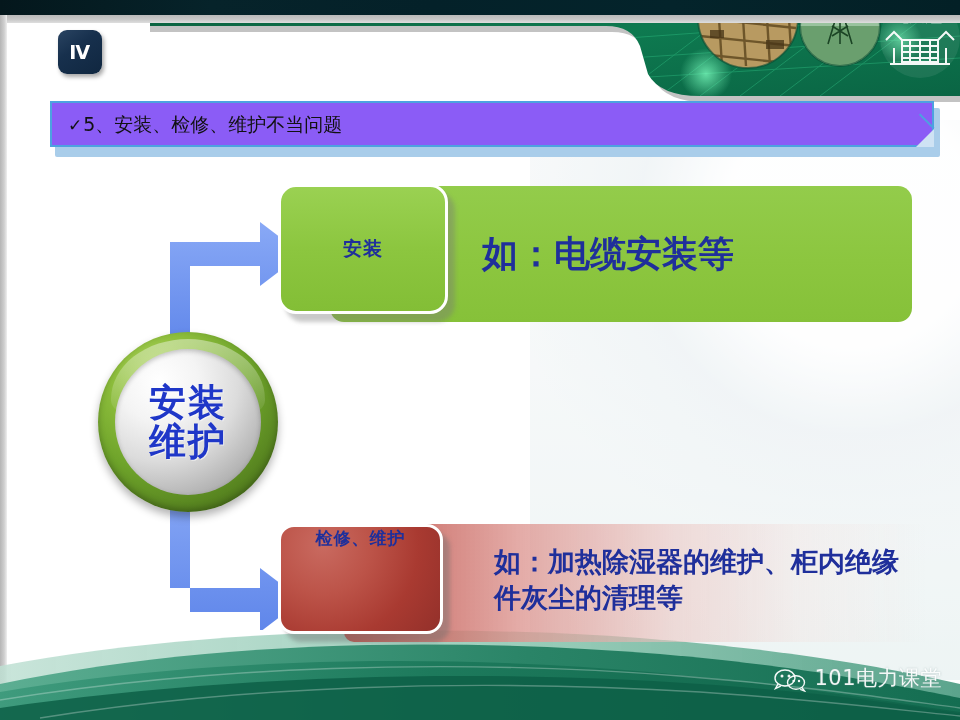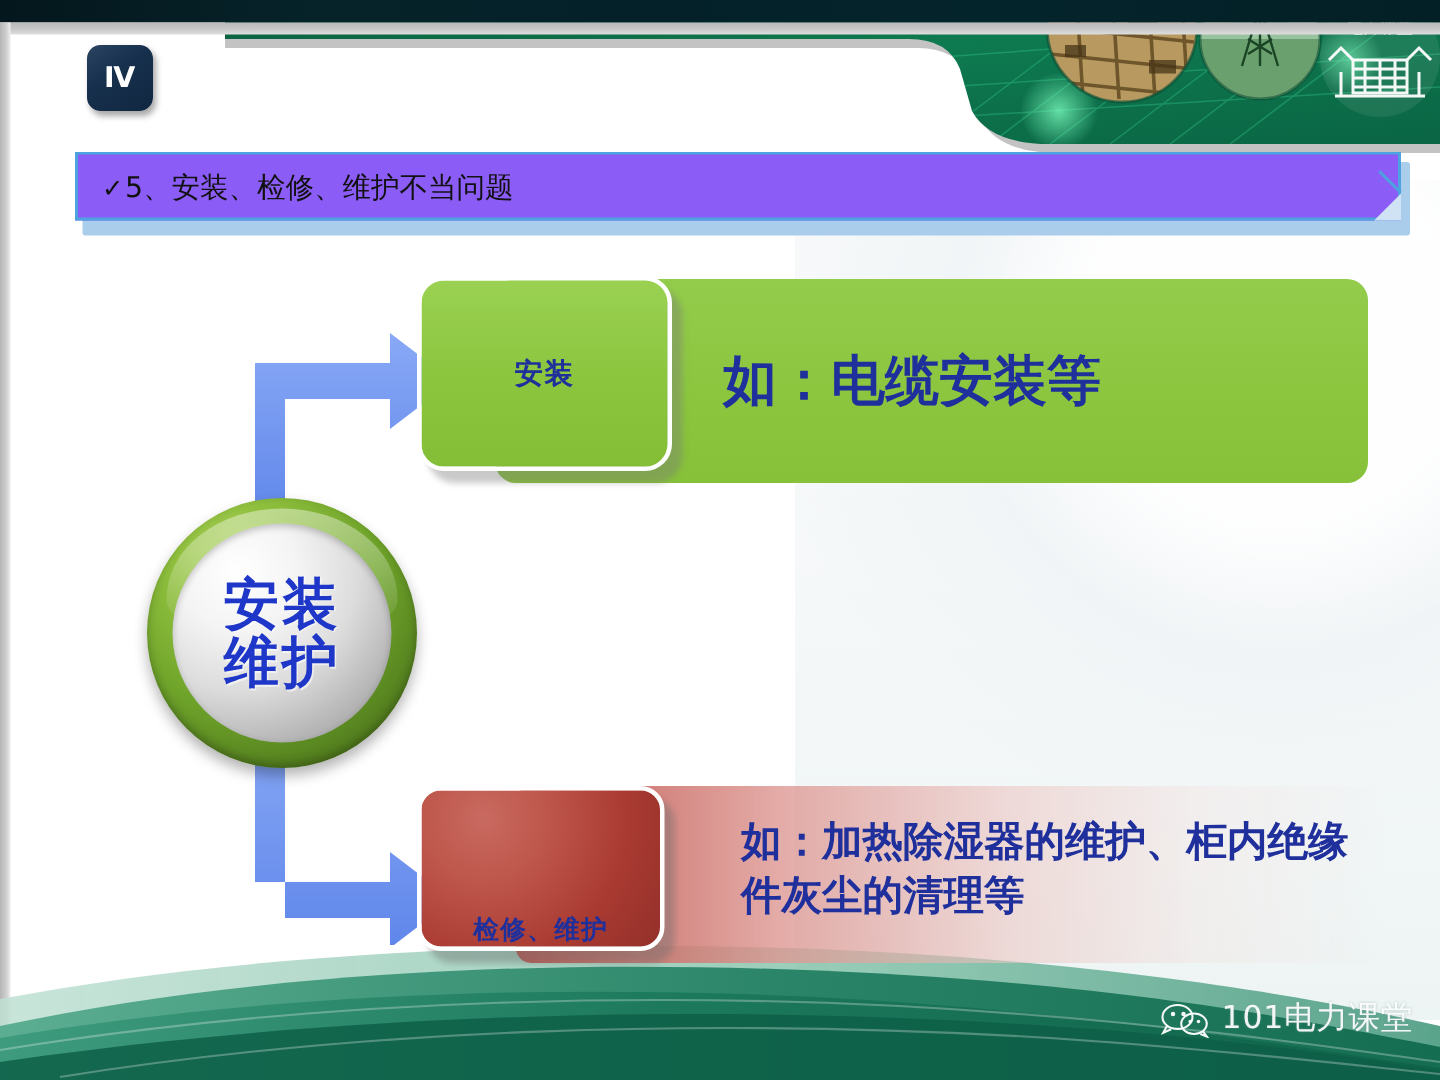--- a/index.html
+++ b/index.html
@@ -200,21 +200,21 @@
     border-radius:16px;background:rgba(110,110,110,.42);
     filter:blur(2px);z-index:7;
   }
   .label-red{
     position:absolute;left:278px;top:524px;width:165px;height:110px;
     border-radius:16px;
     background:
       radial-gradient(circle at 26% 18%, #c96a60 0%, #bc5348 34%, #a93a31 66%, #93302a 100%);
     border:3px solid #ffffff;
     box-sizing:border-box;
-    display:flex;align-items:flex-end;justify-content:center;
+    display:flex;align-items:flex-start;justify-content:center;
     z-index:8;
   }
   .label-red span{
     font-family:"DejaVu Serif","Liberation Serif",serif;
     font-size:17px;font-weight:bold;color:#1f2f9b;letter-spacing:1px;
   }
 
   
   .wm-brand{
     position:absolute;right:18px;bottom:28px;

